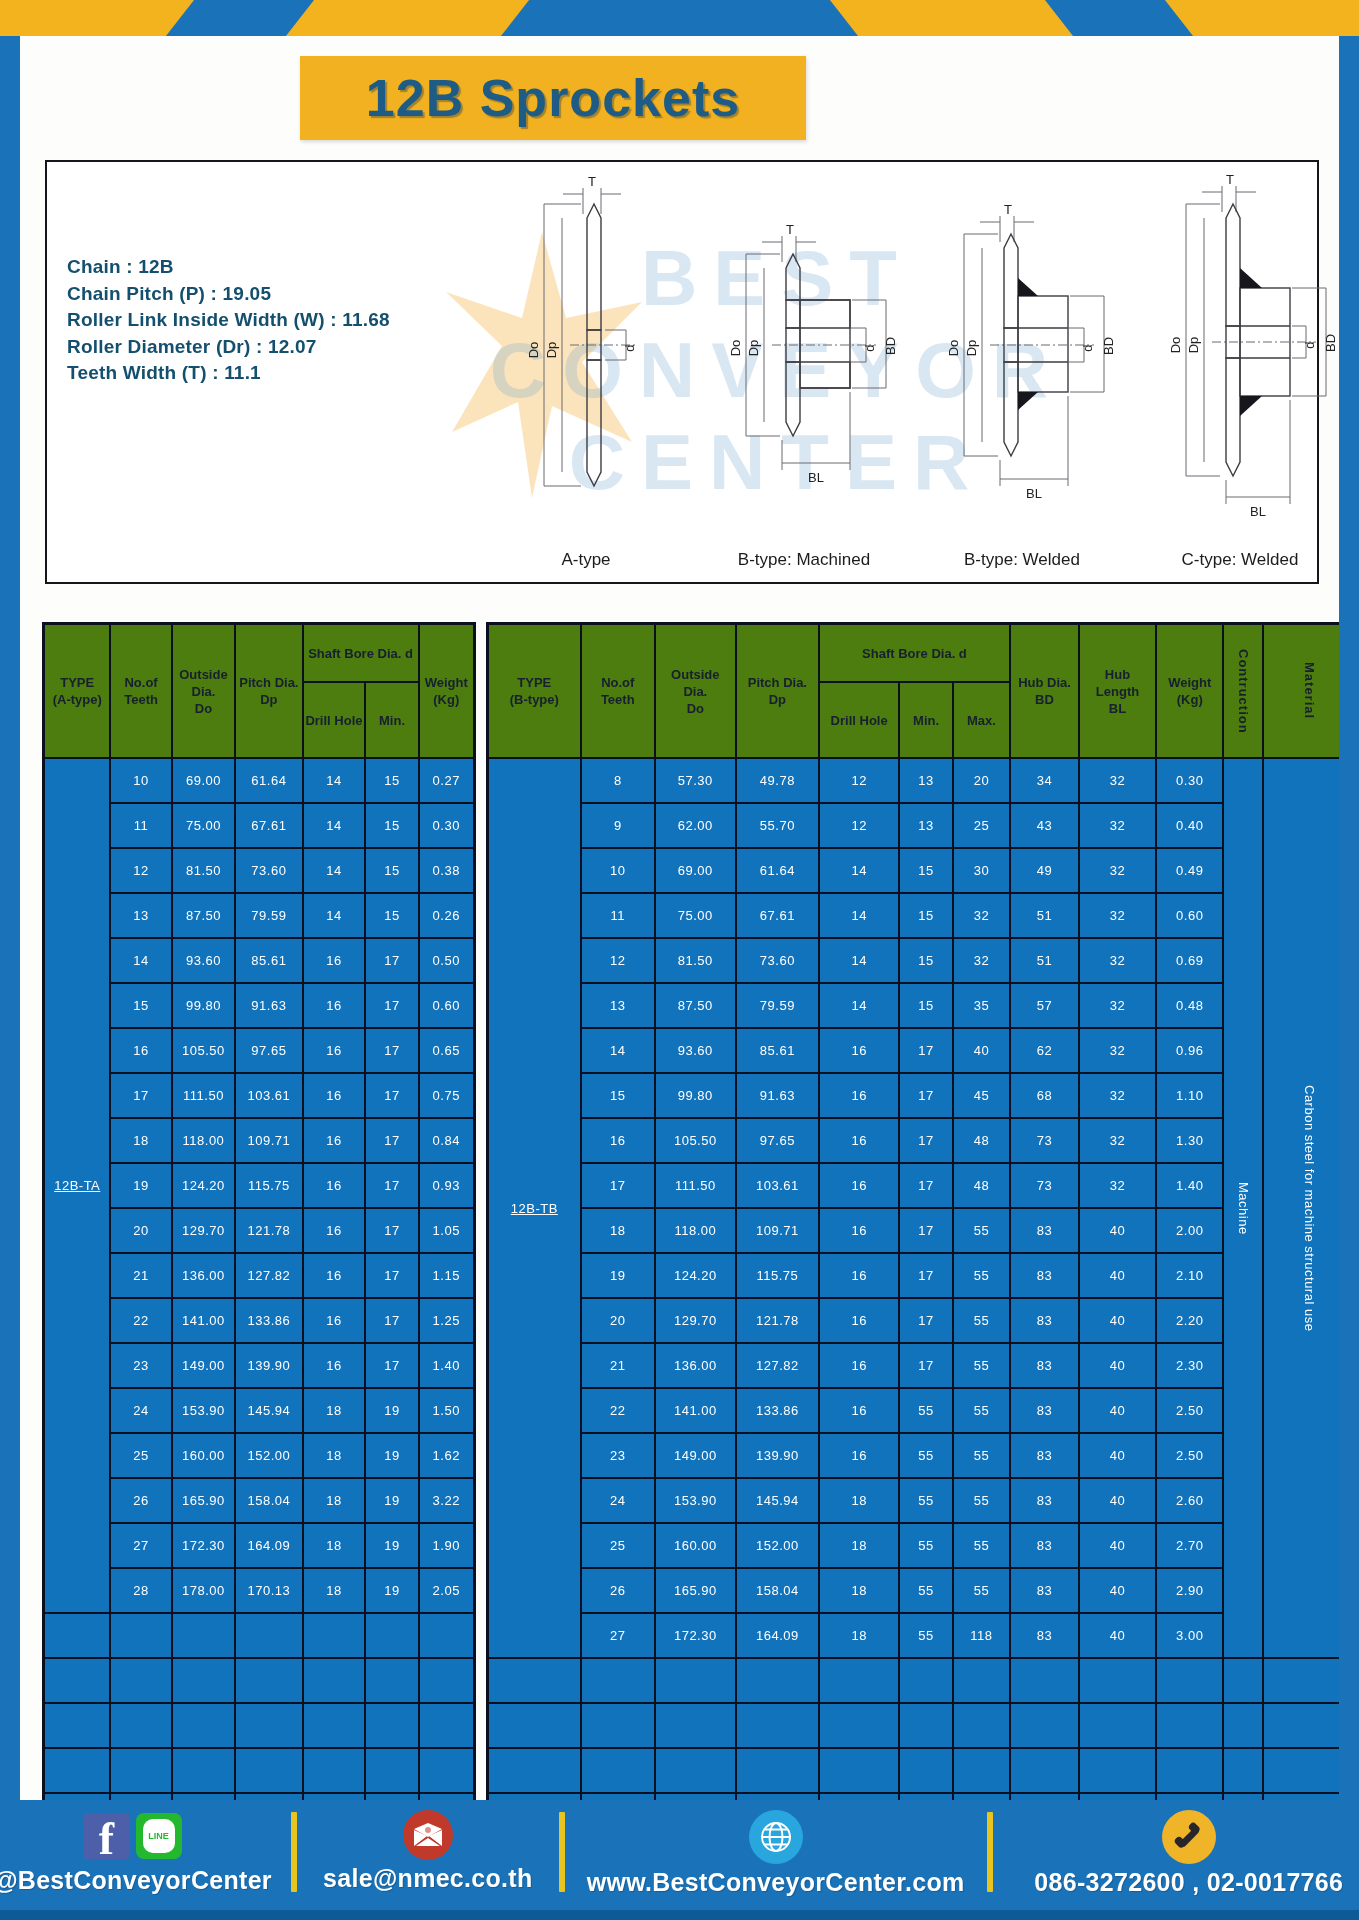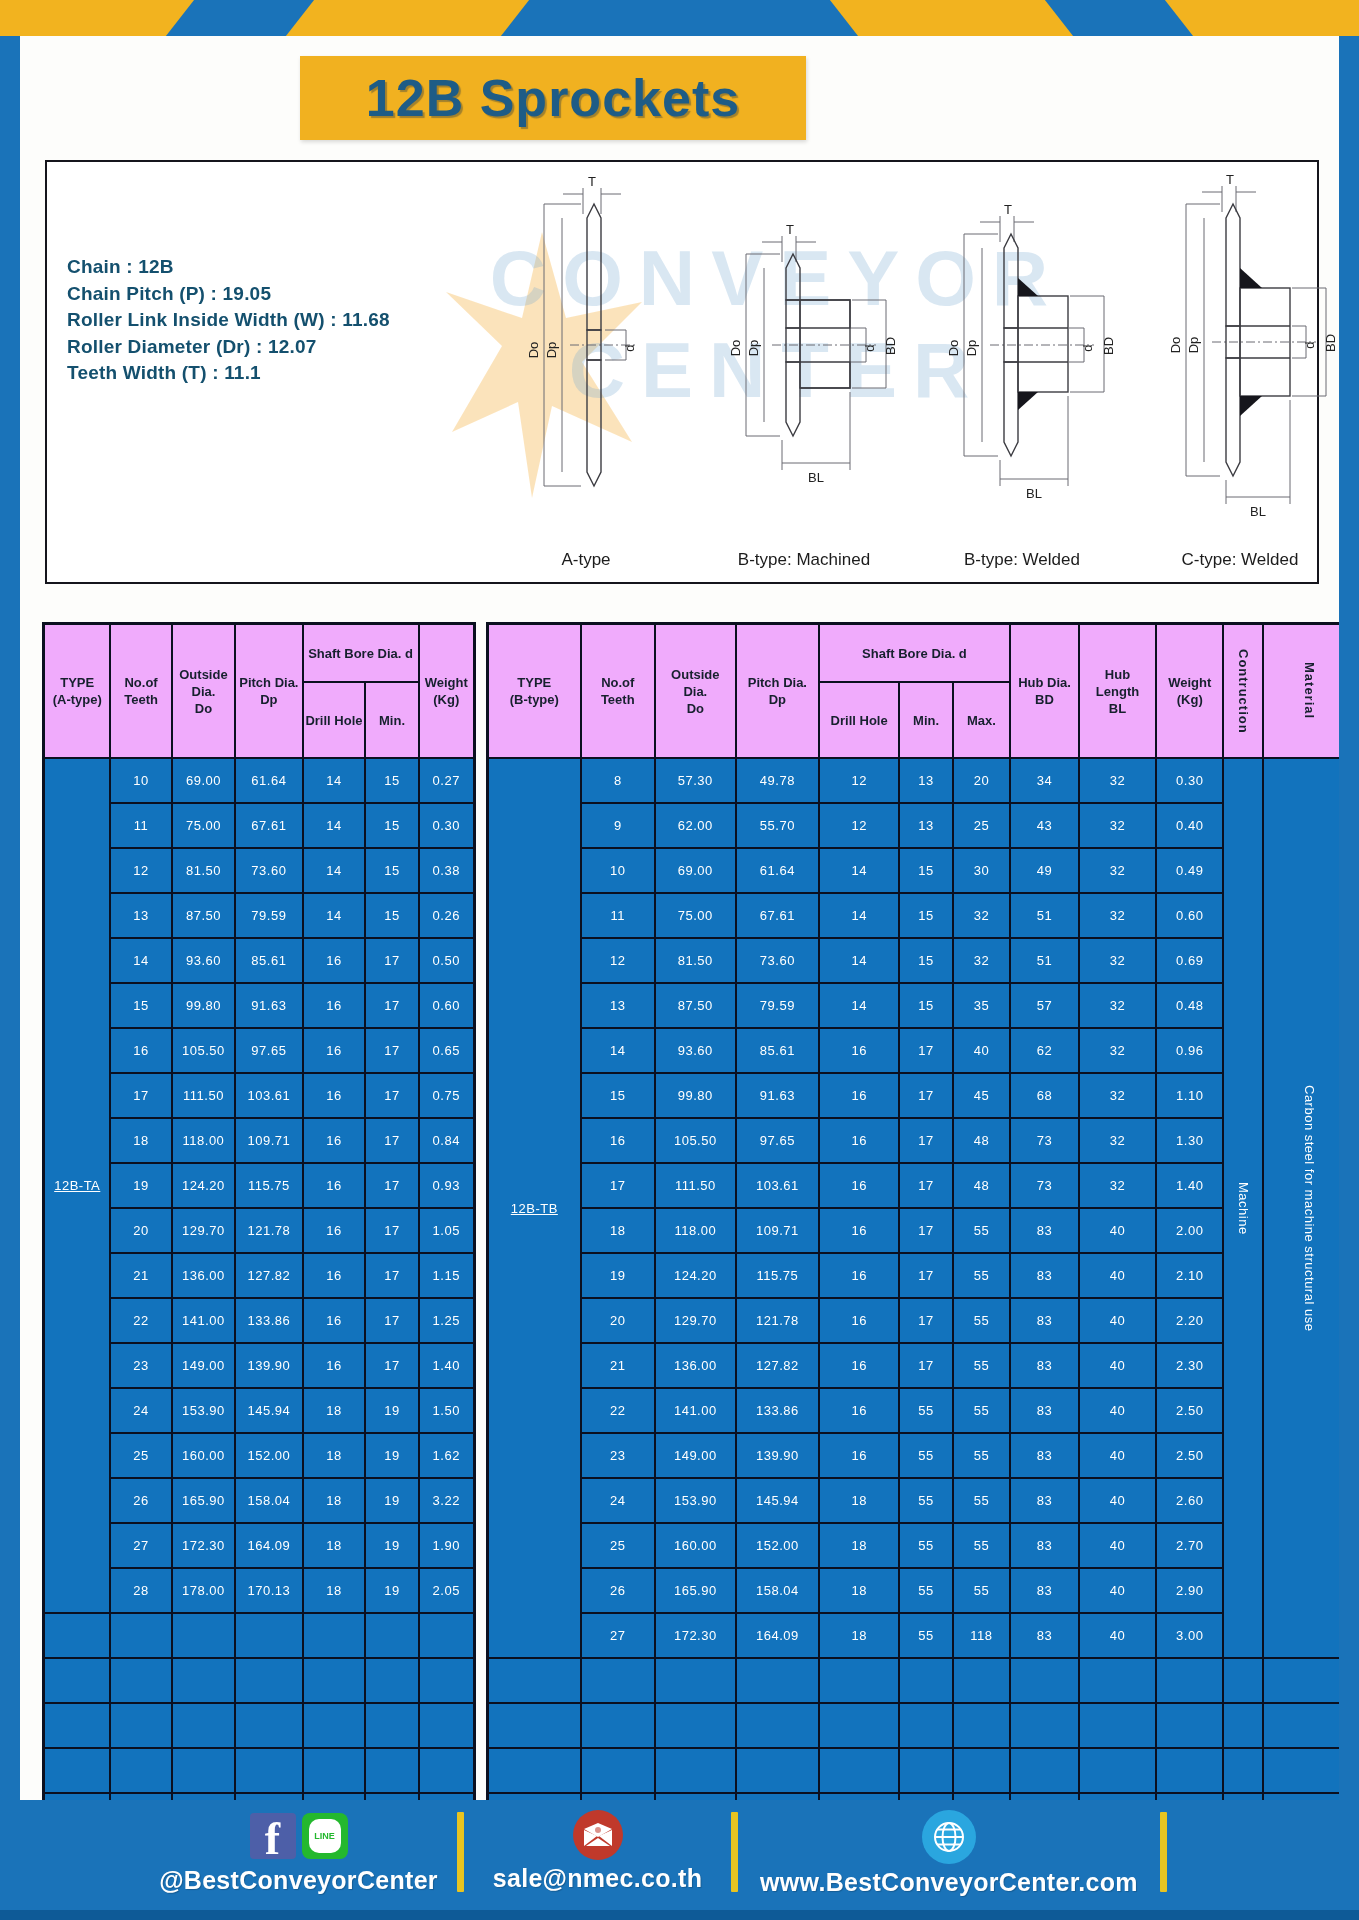--- a/index.html
+++ b/index.html
@@ -47,21 +47,21 @@
   .dimline{stroke:#6a6a72;stroke-width:1;}
   .dim{font:13px "Liberation Sans",sans-serif;fill:#222;}
   .weld{fill:#16161c;stroke:none;}
   
   .tables{position:absolute;left:42px;top:622px;display:flex;gap:10px;align-items:flex-start;z-index:3;}
   table.spec-table{border-collapse:collapse;table-layout:fixed;border:3px solid #0b1020;}
   table.spec-table th,table.spec-table td{
     border:2px solid #0b1020;text-align:center;vertical-align:middle;overflow:hidden;
   }
   table.spec-table th{
-    background:#f0abfc;color:#17202e;font-size:13px;font-weight:bold;white-space:pre-line;line-height:17px;
+    background:#4d7c0f;color:#17202e;font-size:13px;font-weight:bold;white-space:pre-line;line-height:17px;
   }
   table.spec-table td{
     background:#1273bd;color:#fff;font-size:13px;height:41px;letter-spacing:.5px;
   }
   thead tr.h1 th{height:54px;} thead tr.h2 th{height:72px;}
   .vert{writing-mode:vertical-rl;text-orientation:mixed;}
   th.vert{font-size:12px;letter-spacing:1px;}
   td.vert-cell{writing-mode:vertical-rl;text-orientation:mixed;font-size:12px;letter-spacing:1px;}
   td.type-cell{font-size:13px;letter-spacing:.5px;text-decoration:underline;}
   
@@ -112,20 +112,21 @@
 
 <div class="title-box">
   <span>12B Sprockets</span>
 </div>
 
 <section class="drawing-box">
   <svg class="wm-shape" viewBox="0 0 100 140">
     <polygon points="50,5 62,48 100,40 70,70 95,110 55,92 45,138 38,90 5,105 30,62 2,35 40,48" fill="#f5a623"></polygon>
   </svg>
   <div class="watermark">
+    <div>BEST</div>
     <div>CONVEYOR</div>
     <div>CENTER</div>
   </div>
 
   <div class="specs">
     <div>Chain  :  12B</div>
     <div>Chain Pitch (P)  :  19.05</div>
     <div>Roller Link Inside Width (W) : 11.68</div>
     <div>Roller Diameter (Dr)  : 12.07</div>
     <div>Teeth Width (T)  :  11.1</div>
@@ -881,14 +882,26 @@
           <ellipse cx="19" cy="19" rx="6.5" ry="14"></ellipse>
           <line x1="5" y1="19" x2="33" y2="19"></line>
           <line x1="7" y1="11.5" x2="31" y2="11.5"></line>
           <line x1="7" y1="26.5" x2="31" y2="26.5"></line>
         </g>
       </svg>
     </span>
     <div class="f-text">www.BestConveyorCenter.com</div>
   </div>
   <div class="f-div"></div>
+  <div class="f-sec sec-phone">
+    <span class="circle-icon phone-bg">
+      <svg width="40" height="40" viewBox="0 0 54 54">
+        <g transform="rotate(-45 27 27)" fill="#26262b">
+          <rect x="11" y="23" width="32" height="9" rx="4.5"></rect>
+          <rect x="8" y="16" width="11" height="15" rx="5"></rect>
+          <rect x="35" y="16" width="11" height="15" rx="5"></rect>
+        </g>
+      </svg>
+    </span>
+    <div class="f-text">086-3272600 , 02-0017766</div>
+  </div>
   <div class="bottom-strip"></div>
 </footer>
 
 </body></html>

